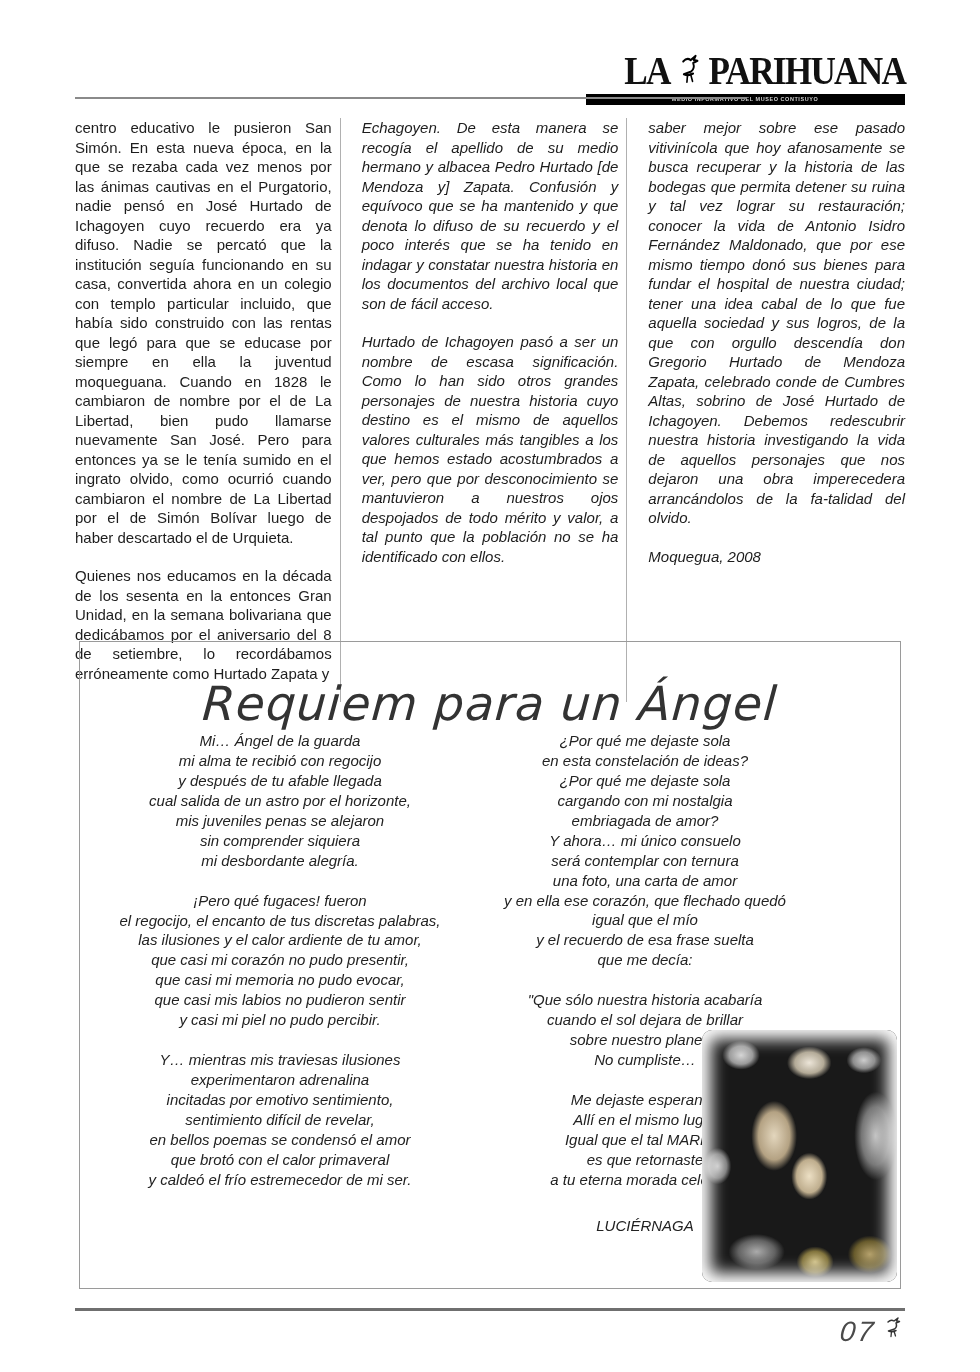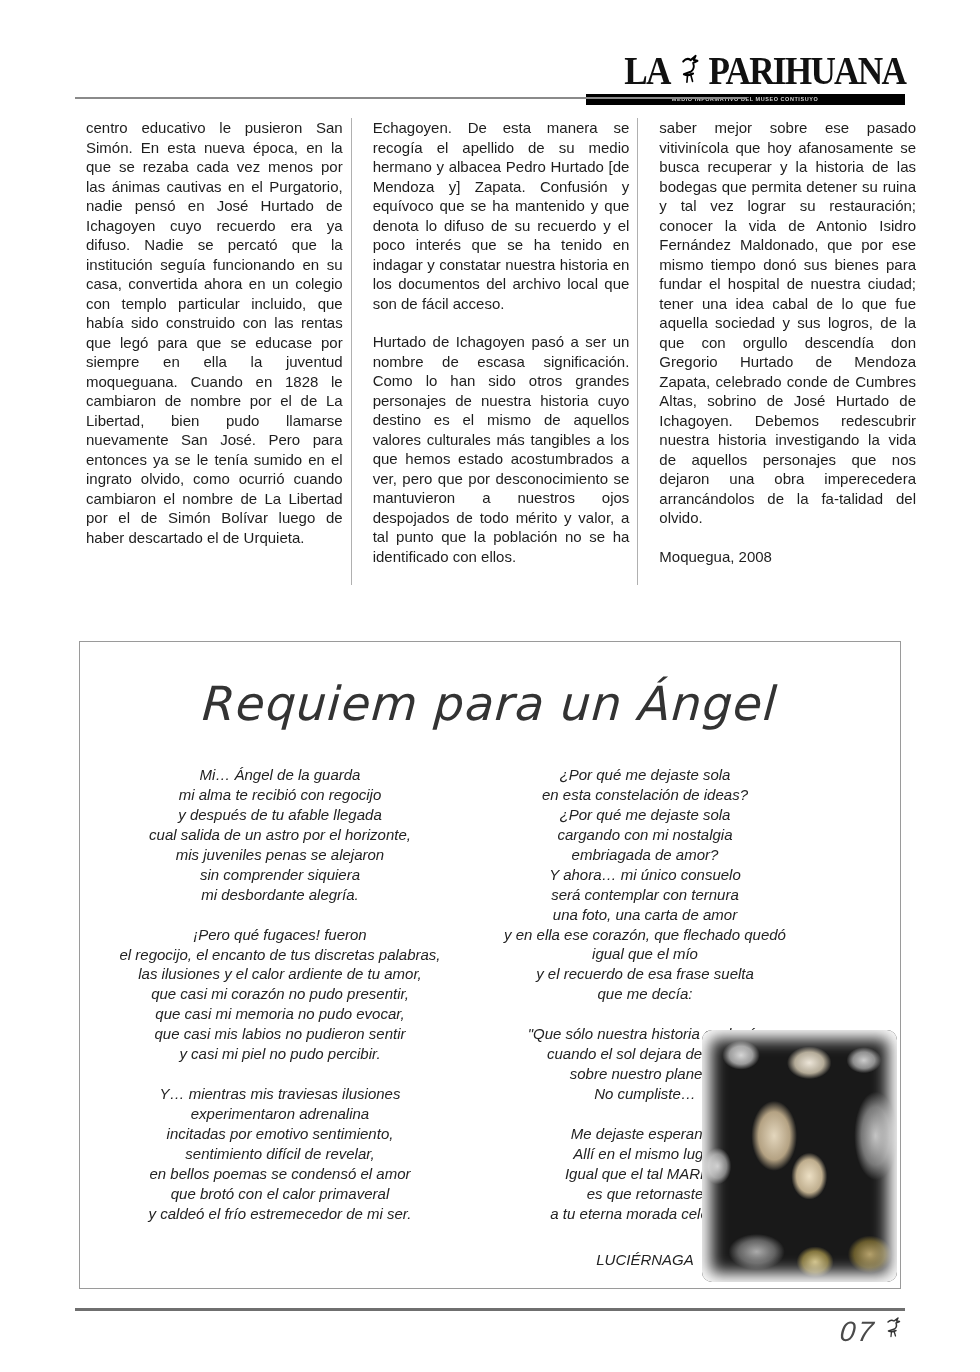--- a/index.html
+++ b/index.html
@@ -11,32 +11,32 @@
   .masthead-title{display:flex;align-items:baseline;justify-content:flex-end;gap:5px;
       font-family:"Liberation Serif",serif;font-weight:700;font-size:40px;line-height:1;
       letter-spacing:-2px;color:#111;transform:scaleX(.88);transform-origin:right center;}
   .masthead-bird{position:relative;top:3px;}
   .masthead-bar{margin-top:3px;background:#000;height:11px;display:flex;align-items:center;justify-content:center;}
   .masthead-bar span{font-size:10px;color:#cfcfcf;letter-spacing:1px;white-space:nowrap;
       transform:scale(.55);font-weight:700;}
   .header-rule{position:absolute;left:75px;top:97px;width:672px;height:2px;background:#8a8a8a;}
 
   
-  .columns{position:absolute;left:86px;top:118px;width:830px;display:flex;}
+  .columns{position:absolute;left:75px;top:118px;width:830px;display:flex;}
   .col{width:269px;font-size:15px;line-height:1.3;text-align:justify;color:#1d1d1d;}
-  .col + .col{border-left:1px solid #b0b0b0;margin-left:8px;padding-left:21px;}
+  .col + .col{border-left:1px solid #b0b0b0;margin-left:8px;padding-left:21px;font-style:italic;}
   .col p{margin:0 0 19px 0;}
   .signoff{margin-top:19px;}
 
   
   .poem-box{position:absolute;left:79px;top:641px;width:820px;height:646px;border:1px solid #9a9a9a;}
   .poem-title{margin-top:34px;text-align:center;font-style:italic;font-size:47px;
       letter-spacing:1px;color:#333;transform:skewX(-4deg);
       font-family:"DejaVu Sans",sans-serif;}
-  .poem-cols{display:flex;margin-top:34px;}
+  .poem-cols{display:flex;}
   .poem-col{font-style:italic;font-size:15px;line-height:1.33;text-align:center;color:#222;}
   .poem-col-left{width:400px;}
   .poem-col-right{width:330px;}
   .stanza{white-space:pre-line;margin:0 0 20px 0;}
   .poem-author{margin-top:26px;white-space:pre-line;}
 
   
   .painting{position:absolute;left:622px;top:388px;width:195px;height:252px;border-radius:10px;
     background:
       radial-gradient(ellipse 26px 20px at 20% 10%, #d6d6d6 0%, #9a9a9a 45%, rgba(0,0,0,0) 72%),
@@ -77,20 +77,21 @@
     </div>
     <div class="masthead-bar">
       <span>MEDIO INFORMATIVO DEL MUSEO CONTISUYO</span>
     </div>
   </div>
   <div class="header-rule"></div>
 
   <div class="columns">
     <div class="col">
       <p>centro educativo le pusieron San Simón. En esta nueva época, en la que se rezaba cada vez menos por las ánimas cautivas en el Purgatorio, nadie pensó en José Hurtado de Ichagoyen cuyo recuerdo era ya difuso. Nadie se percató que la institución seguía funcionando en su casa, convertida ahora en un colegio con templo particular incluido, que había sido construido con las rentas que legó para que se educase por siempre en ella la juventud moqueguana. Cuando en 1828 le cambiaron de nombre por el de La Libertad, bien pudo llamarse nuevamente San José. Pero para entonces ya se le tenía sumido en el ingrato olvido, como ocurrió cuando cambiaron el nombre de La Libertad por el de Simón Bolívar luego de haber descartado el de Urquieta.</p>
+      <p>Quienes nos educamos en la década de los sesenta en la entonces Gran Unidad, en la semana bolivariana que dedicábamos por el aniversario del 8 de setiembre, lo recordábamos erróneamente como Hurtado Zapata y</p>
     </div>
     <div class="col">
       <p>Echagoyen. De esta manera se recogía el apellido de su medio hermano y albacea Pedro Hurtado [de Mendoza y] Zapata. Confusión y equívoco que se ha mantenido y que denota lo difuso de su recuerdo y el poco interés que se ha tenido en indagar y constatar nuestra historia en los documentos del archivo local que son de fácil acceso.</p>
       <p>Hurtado de Ichagoyen pasó a ser un nombre de escasa significación. Como lo han sido otros grandes personajes de nuestra historia cuyo destino es el mismo de aquellos valores culturales más tangibles a los que hemos estado acostumbrados a ver, pero que por desconocimiento se mantuvieron a nuestros ojos despojados de todo mérito y valor, a tal punto que la población no se ha identificado con ellos.</p>
     </div>
     <div class="col">
       <p>saber mejor sobre ese pasado vitivinícola que hoy afanosamente se busca recuperar y la historia de las bodegas que permita detener su ruina y tal vez lograr su restauración; conocer la vida de Antonio Isidro Fernández Maldonado, que por ese mismo tiempo donó sus bienes para fundar el hospital de nuestra ciudad; tener una idea cabal de lo que fue aquella sociedad y sus logros, de la que con orgullo descendía don Gregorio Hurtado de Mendoza Zapata, celebrado conde de Cumbres Altas, sobrino de José Hurtado de Ichagoyen. Debemos redescubrir nuestra historia investigando la vida de aquellos personajes que nos dejaron una obra imperecedera arrancándolos de la fa-talidad del olvido.</p>
       <div class="signoff">Moquegua, 2008</div>
     </div>
   </div>

